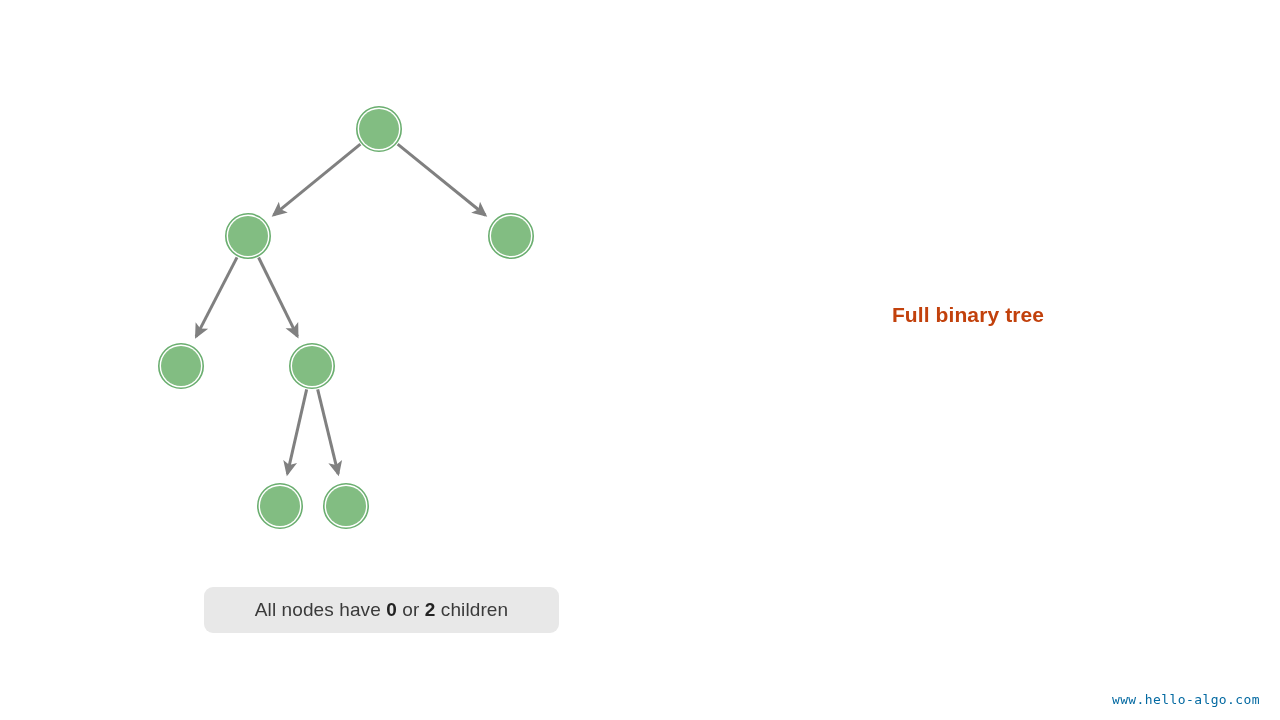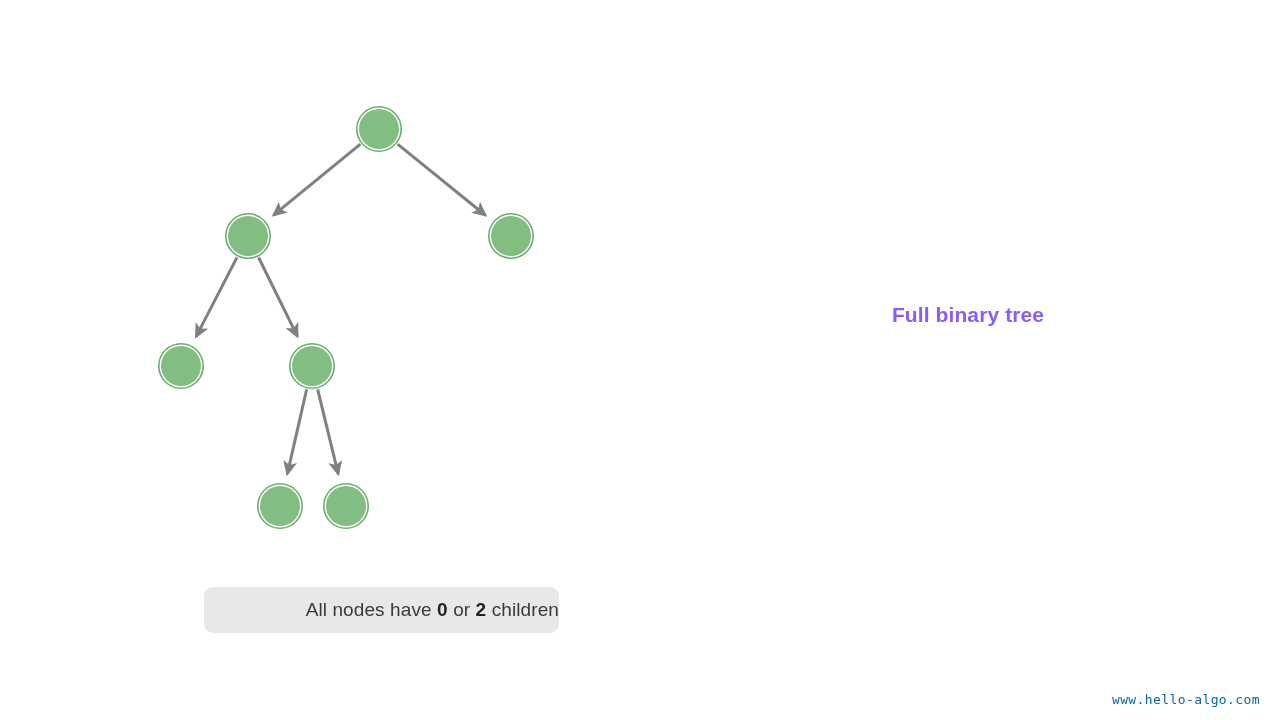--- a/index.html
+++ b/index.html
@@ -36,37 +36,37 @@
   
   #figure-title {
     position: absolute;
     left: 768px;
     top: 303px;
     width: 400px;
     text-align: center;
     font-size: 21px;
     font-weight: bold;
     letter-spacing: 0.1px;
-    color: #8b5cf6;
+    color: #c2410c;
     white-space: nowrap;
   }
 
   
   #caption-box {
     position: absolute;
     left: 204px;
     top: 587px;
     width: 355px;
     height: 46px;
     box-sizing: border-box;
     background: #e8e8e8;
     border-radius: 9px;
     display: flex;
     align-items: center;
-    justify-content: flex-end;
+    justify-content: center;
   }
   #caption-box .caption-text {
     font-size: 19px;
     color: #3a3a3a;
     white-space: nowrap;
     letter-spacing: 0.1px;
   }
   #caption-box .caption-text b {
     font-weight: bold;
     color: #232323;

